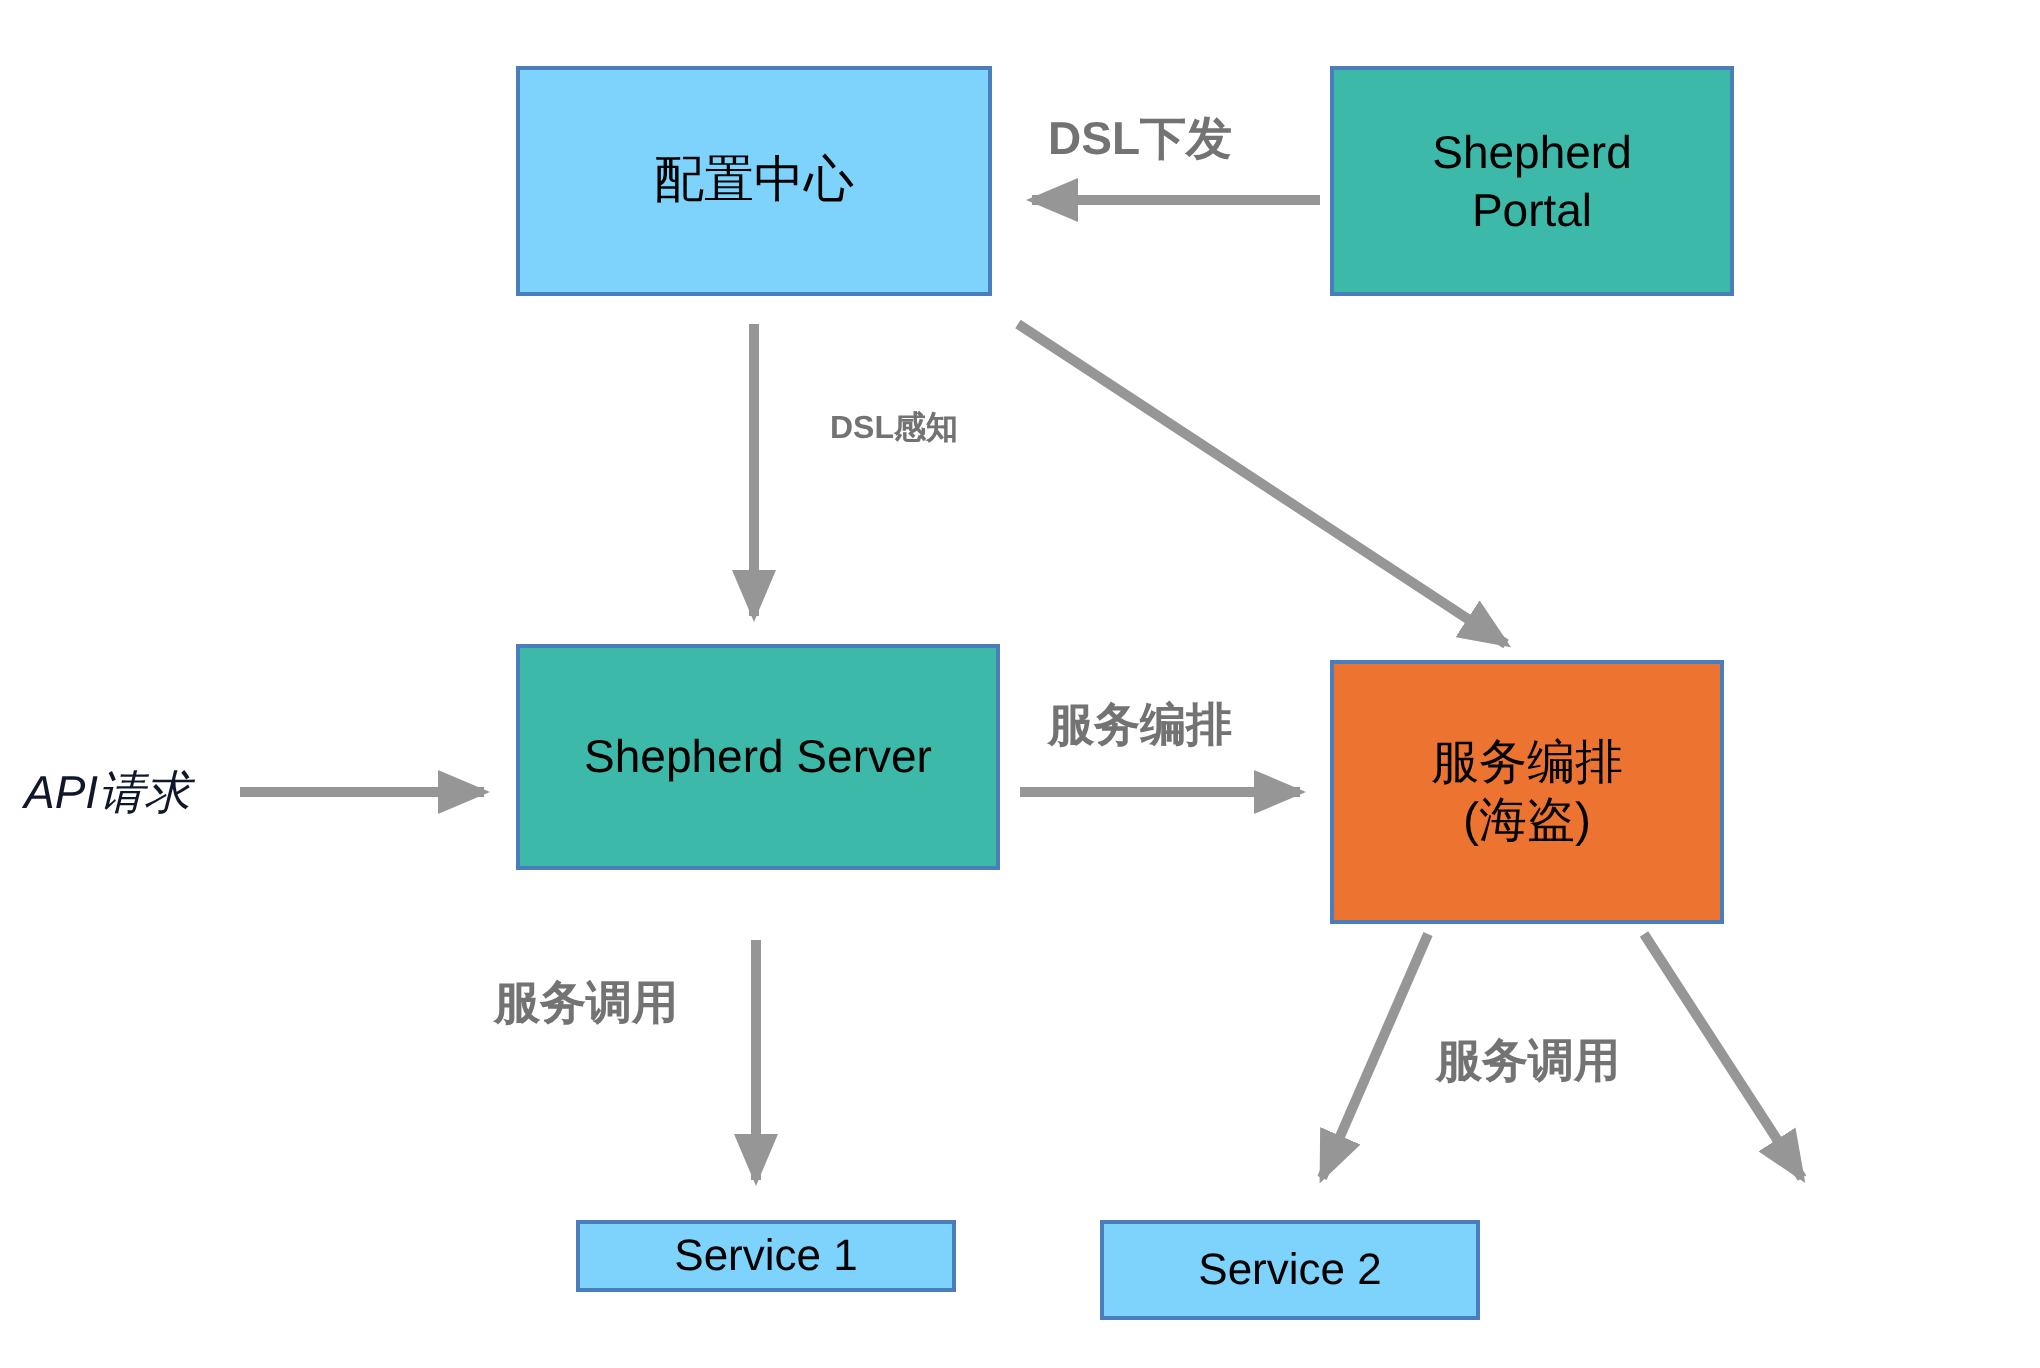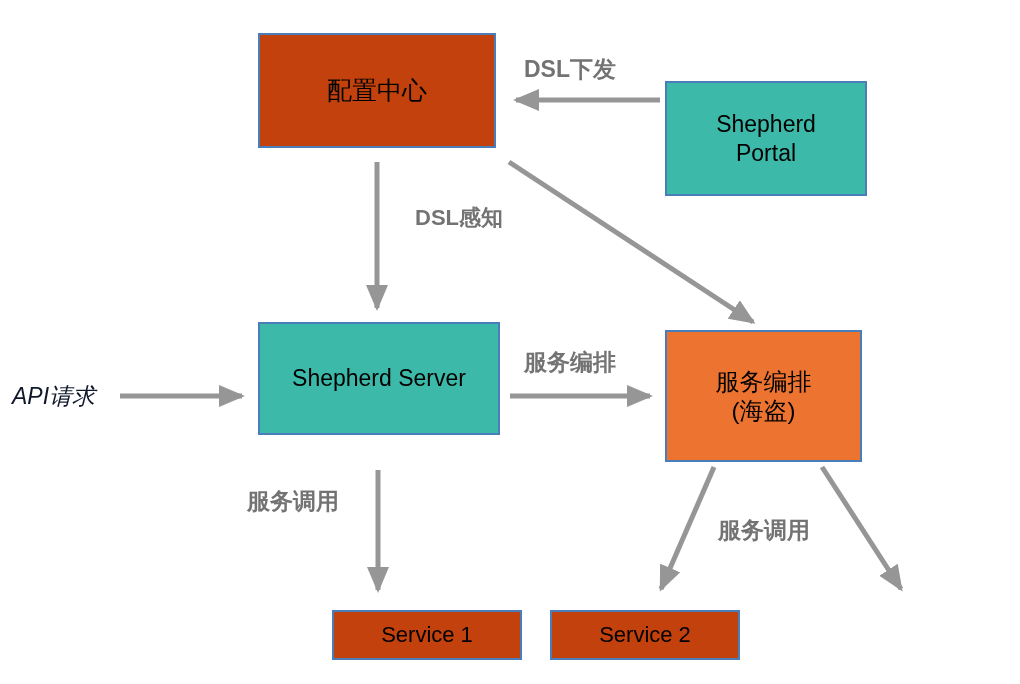--- a/index.html
+++ b/index.html
@@ -31,21 +31,21 @@
     box-sizing: border-box;
     border: 2px solid #4a7ebb;
     display: flex;
     align-items: center;
     justify-content: center;
     text-align: center;
     color: #000000;
     line-height: 1.22;
     white-space: pre-line;
   }
-  .node.yellow { background: #c2410c; align-items: center; }
+  .node.yellow { background: #7dd3fc; align-items: center; }
   .node.teal   { background: #3cb9a8; }
   .node.orange { background: #ed7330; }
 
   .edge-label {
     position: absolute;
     color: #737373;
     white-space: nowrap;
     line-height: 1.1;
     font-weight: bold;
   }
@@ -82,46 +82,46 @@
 
     <line x1="714" y1="467" x2="661" y2="589" stroke="#969696" stroke-width="5" marker-end="url(#arrowhead)"></line>
 
     <line x1="822" y1="467" x2="901" y2="589" stroke="#969696" stroke-width="5" marker-end="url(#arrowhead)"></line>
   </svg>
 
   <div class="node yellow" style="left:258px; top:33px; width:238px; height:115px; font-size:25px;">
     <span>配置中心</span>
   </div>
 
-  <div class="node teal" style="left:665px; top:33px; width:202px; height:115px; font-size:23px;margin-top:48px;">
+  <div class="node teal" style="left:665px; top:33px; width:202px; height:115px; font-size:23px;">
     <span>Shepherd
 Portal</span>
   </div>
 
   <div class="node teal" style="left:258px; top:322px; width:242px; height:113px; font-size:23px;">
     <span>Shepherd Server</span>
   </div>
 
   <div class="node orange" style="left:665px; top:330px; width:197px; height:132px; font-size:24px;">
     <span>服务编排
 (海盗)</span>
   </div>
 
-  <div class="node yellow" style="left:288px; top:610px; width:190px; height:50px; font-size:22px;margin-left:44px;">
+  <div class="node yellow" style="left:288px; top:610px; width:190px; height:36px; font-size:22px;">
     <span>Service 1</span>
   </div>
 
   <div class="node yellow" style="left:550px; top:610px; width:190px; height:50px; font-size:22px;">
     <span>Service 2</span>
   </div>
 
 
   <div class="edge-label" style="left:524px; top:57px; font-size:23px;">DSL下发</div>
 
-  <div class="edge-label" style="left:415px; top:206px; font-size:22px;">DSL感知</div>
+  <div class="edge-label" style="left:415px; top:206px; font-size:16px;">DSL感知</div>
 
   <div class="plain-label" style="left:12px; top:381px; font-size:23px;">API请求</div>
 
   <div class="edge-label" style="left:524px; top:350px; font-size:23px;">服务编排</div>
 
   <div class="edge-label" style="left:247px; top:489px; font-size:23px;">服务调用</div>
 
   <div class="edge-label" style="left:718px; top:518px; font-size:23px;">服务调用</div>
 
 </div>

